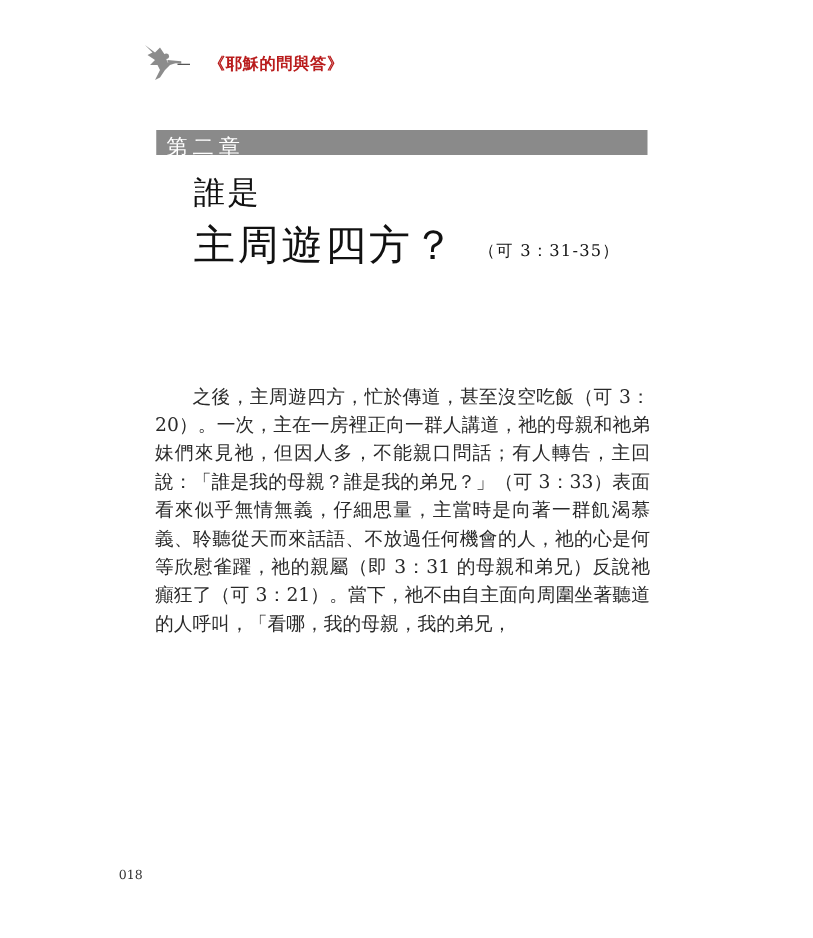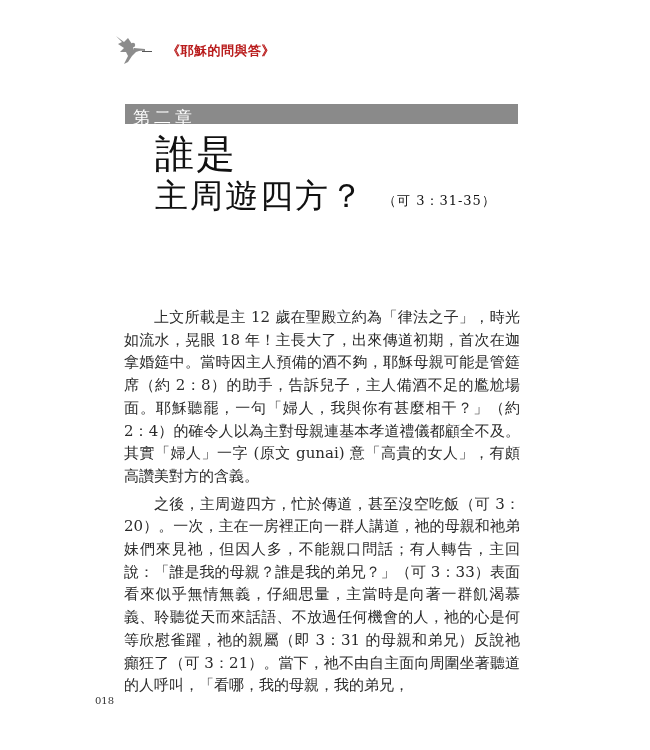--- a/index.html
+++ b/index.html
@@ -4,21 +4,21 @@
 <style>
   html, body { margin:0; padding:0; }
   body { width:650px; height:750px; background:#ffffff; position:relative; overflow:hidden;
          font-family:"DejaVu Serif", serif; color:#222; }
   .header { position:absolute; left:112px; top:30px; height:40px; display:flex; align-items:center; }
   .angel { width:34px; height:40px; }
   .header-line { width:10px; height:1px; background:#555; margin-left:-4px; margin-top:2px; }
   .book-title { font-family:"DejaVu Sans", sans-serif; font-weight:bold; font-size:13px; color:#b91c1c; margin-left:15px; margin-top:2px; letter-spacing:0.5px; }
   .chapter-bar { position:absolute; left:125px; top:104px; width:393px; height:20px; background:#8a8a8a; }
   .chapter-label { position:absolute; left:8px; top:2px; font-family:"DejaVu Sans", sans-serif; font-size:17px; color:#fff; letter-spacing:4px; }
-  .title1 { position:absolute; left:155px; top:134px; font-size:39px; font-family:"DejaVu Serif", serif; color:#111; letter-spacing:2px; line-height:40px; }
+  .title1 { position:absolute; left:155px; top:134px; font-size:25px; font-family:"DejaVu Serif", serif; color:#111; letter-spacing:2px; line-height:40px; }
   .title2 { position:absolute; left:155px; top:176px; font-size:33px; font-family:"DejaVu Serif", serif; color:#111; letter-spacing:2px; line-height:40px; white-space:nowrap; }
   .ref { font-size:13px; letter-spacing:1px; margin-left:18px; vertical-align:2px; }
   .body { position:absolute; left:124px; top:306px; width:396px; font-size:15px; line-height:22.7px; color:#2a2a2a; text-align:justify; }
   .para { margin:0; text-indent:2em; }
   .para + .para { margin-top:5px; }
   .page-num { position:absolute; left:95px; top:695px; font-size:10px; color:#333; font-family:"DejaVu Serif", serif; }
 </style>
 </head>
 <body>
 
@@ -35,17 +35,16 @@
 <div class="chapter-bar">
   <span class="chapter-label">第二章</span>
 </div>
 
 <div class="title1">誰是</div>
 <div class="title2">
   <span>主周遊四方？</span><span class="ref">（可 3：31-35）</span>
 </div>
 
 <div class="body">
-  <p class="para">上文所載是主 12 歲在聖殿立約為「律法之子」，時光如流水，晃眼 18 年！主長大了，出來傳道初期，首次在迦拿婚筵中。當時因主人預備的酒不夠，耶穌母親可能是管筵席（約 2：8）的助手，告訴兒子，主人備酒不足的尷尬場面。耶穌聽罷，一句「婦人，我與你有甚麼相干？」（約 2：4）的確令人以為主對母親連基本孝道禮儀都顧全不及。其實「婦人」一字 (原文 gunai) 意「高貴的女人」，有頗高讚美對方的含義。</p>
   <p class="para">之後，主周遊四方，忙於傳道，甚至沒空吃飯（可 3：20）。一次，主在一房裡正向一群人講道，祂的母親和祂弟妹們來見祂，但因人多，不能親口問話；有人轉告，主回說：「誰是我的母親？誰是我的弟兄？」（可 3：33）表面看來似乎無情無義，仔細思量，主當時是向著一群飢渴慕義、聆聽從天而來話語、不放過任何機會的人，祂的心是何等欣慰雀躍，祂的親屬（即 3：31 的母親和弟兄）反說祂癲狂了（可 3：21）。當下，祂不由自主面向周圍坐著聽道的人呼叫，「看哪，我的母親，我的弟兄，</p>
 </div>
 
 <div class="page-num">018</div>
 
 </body></html>

